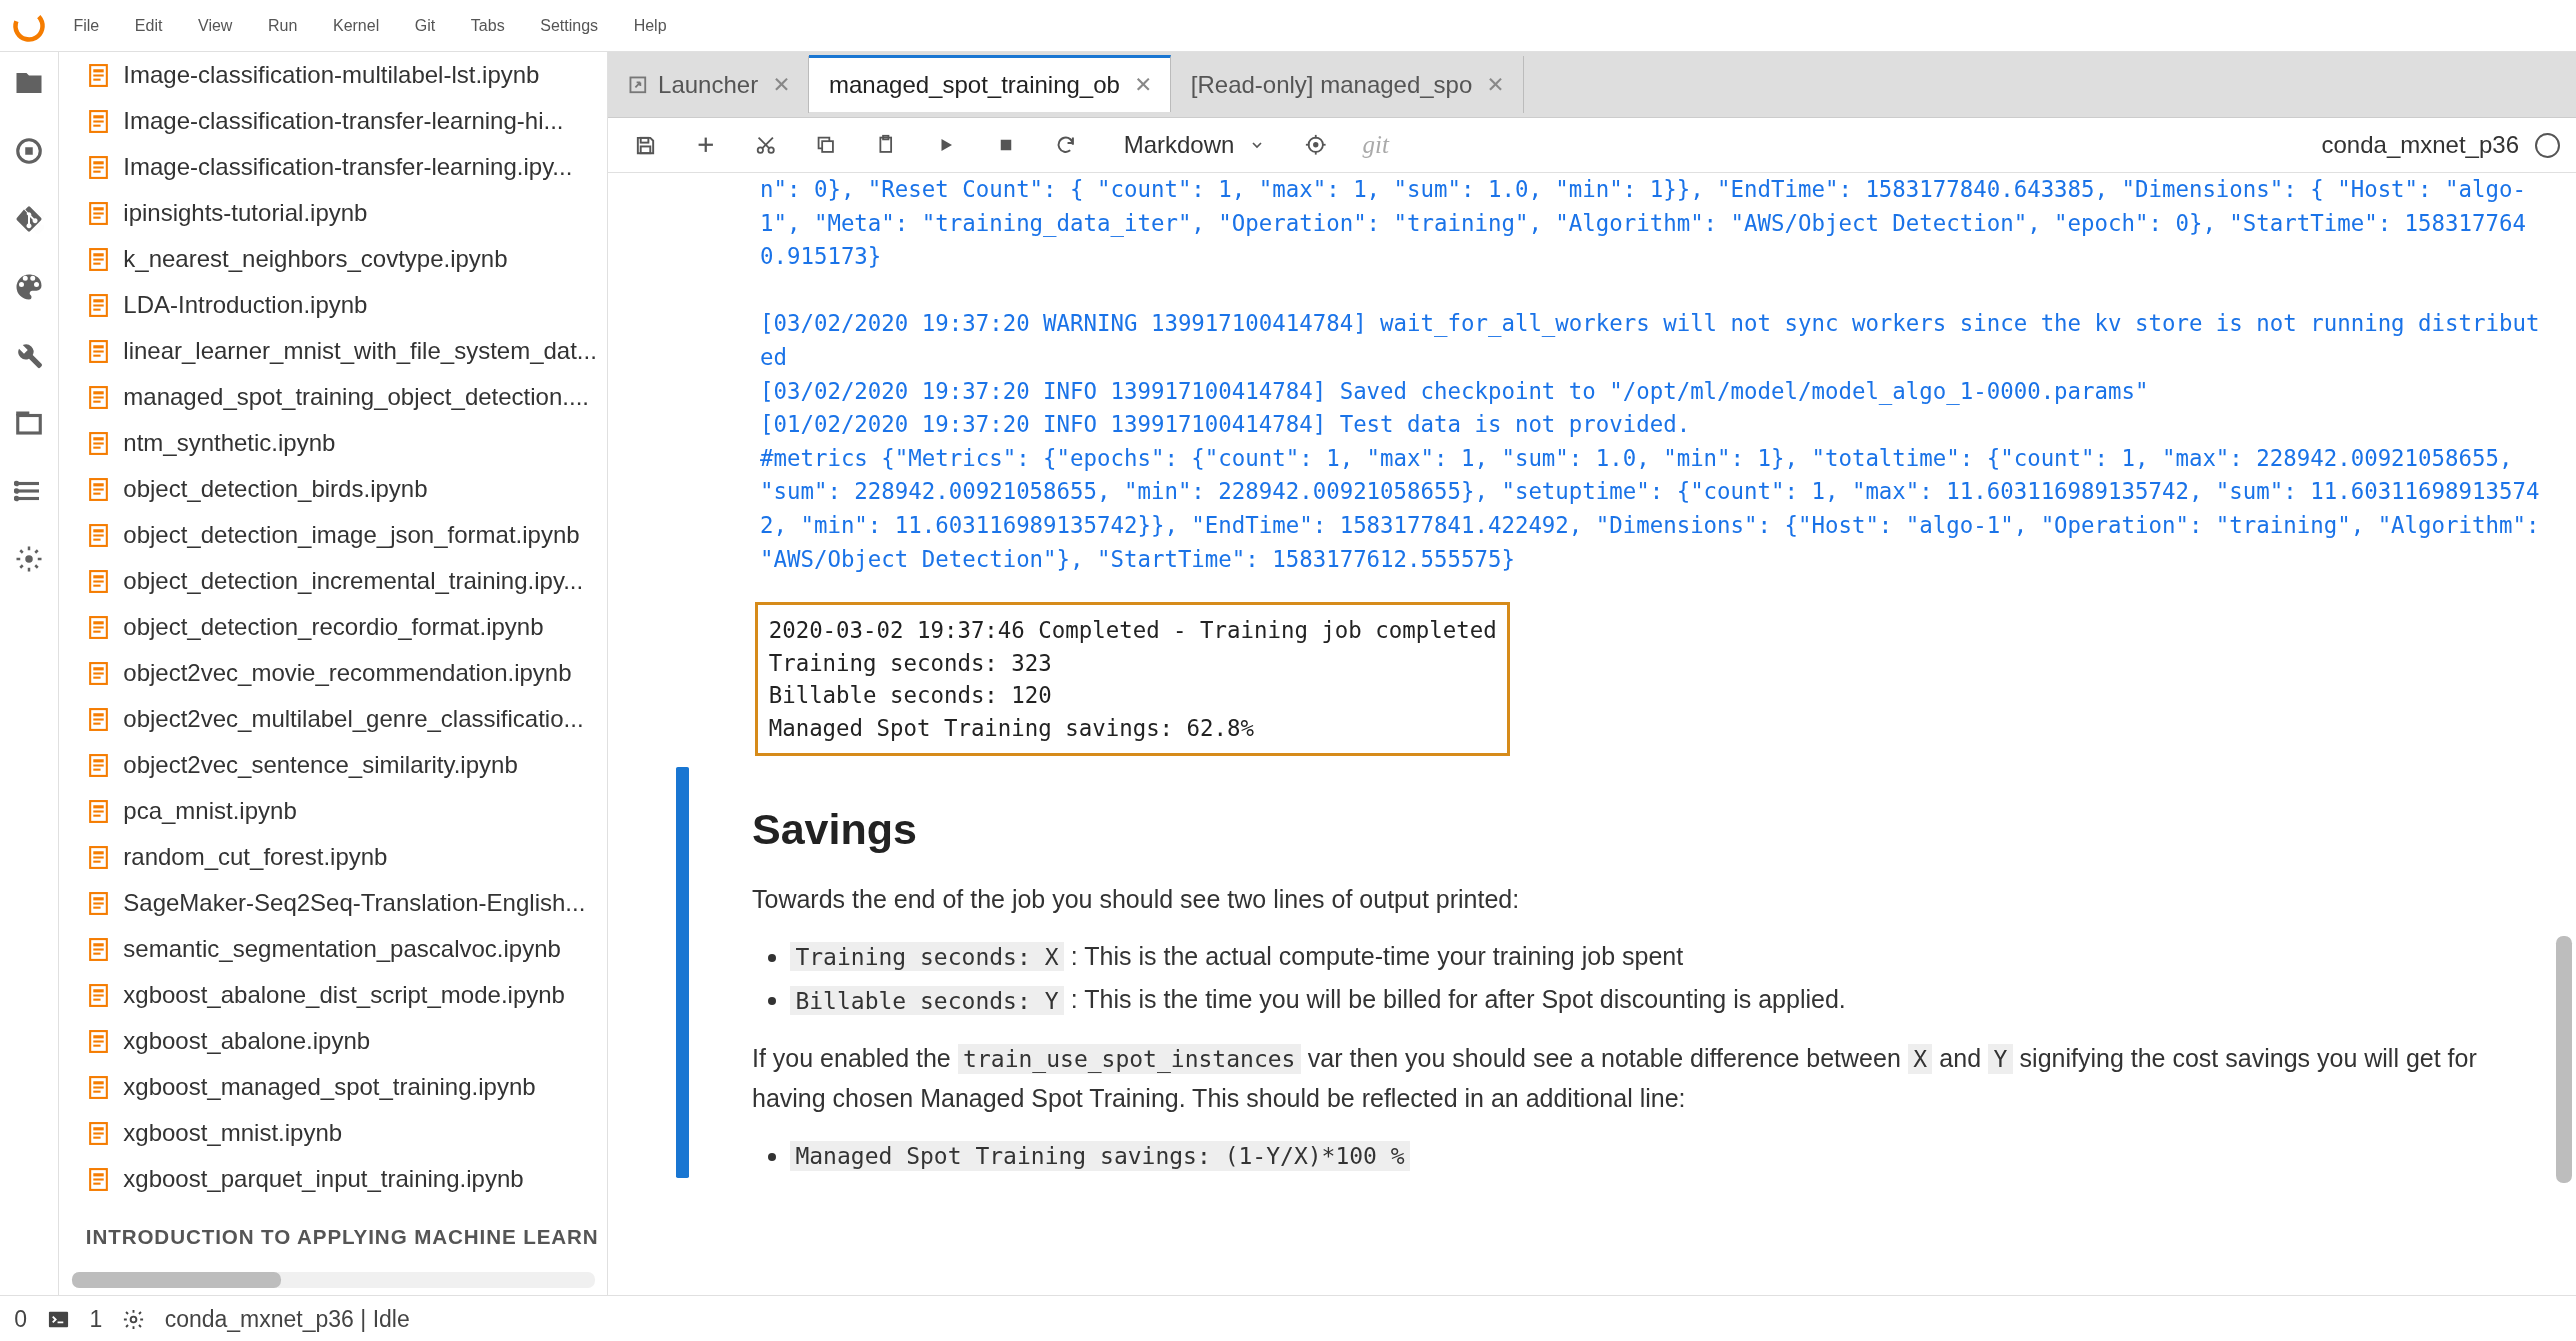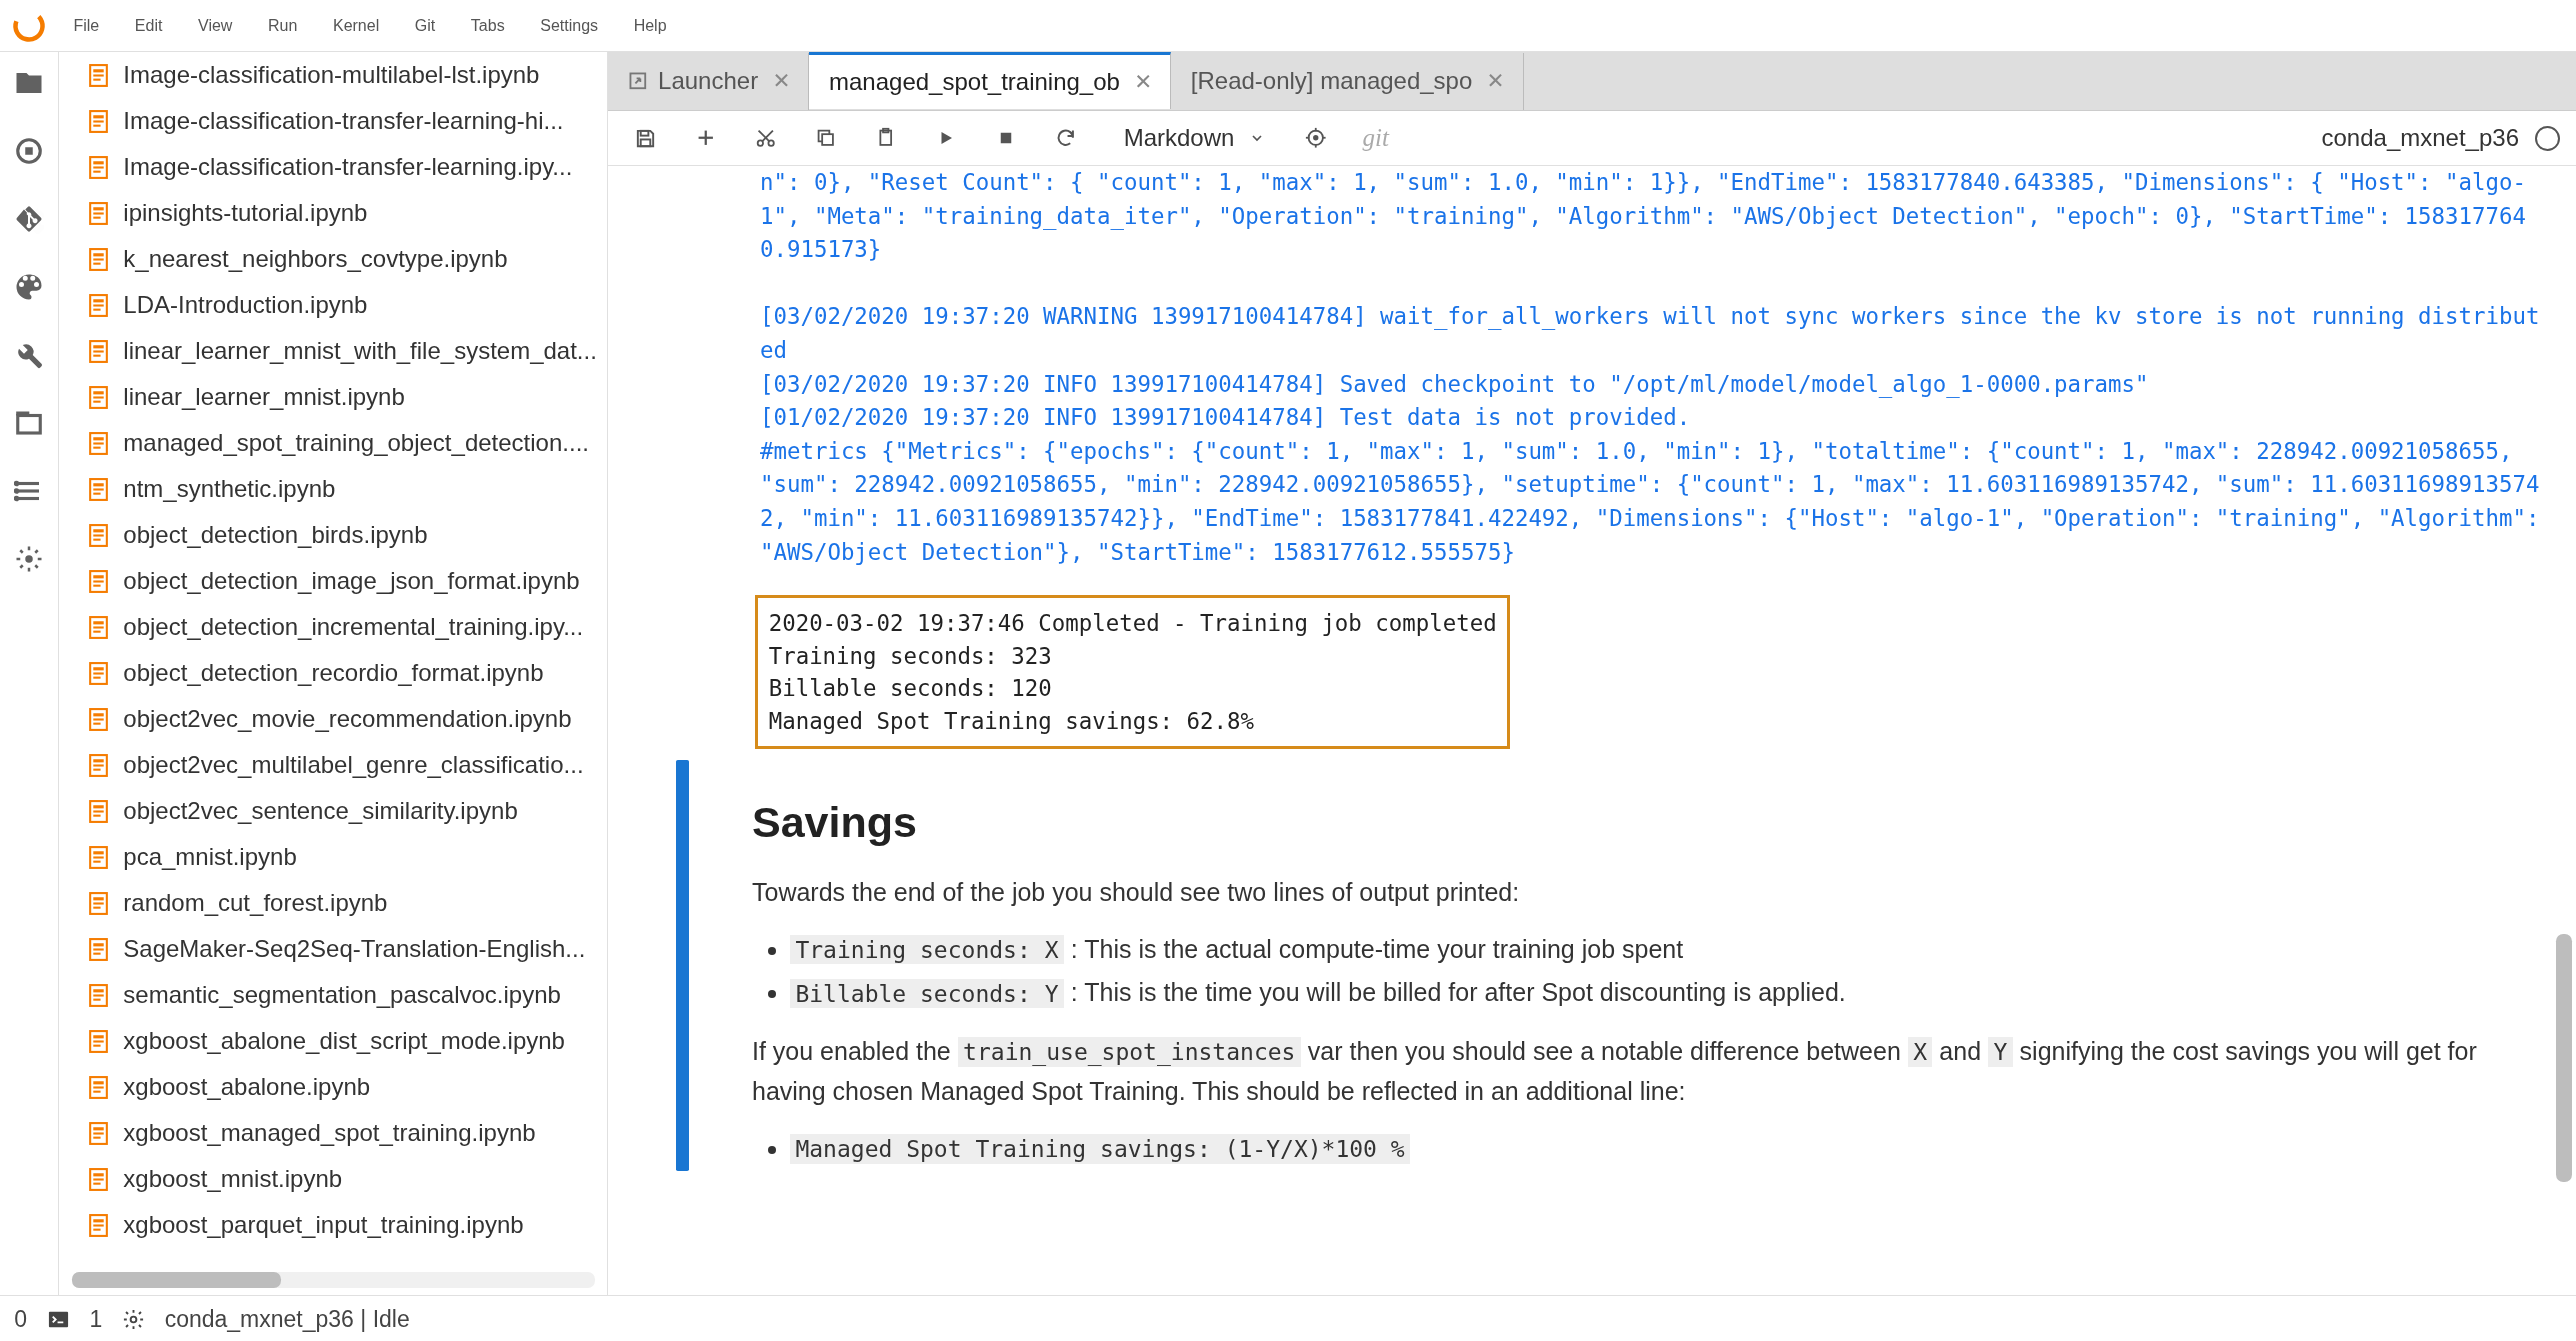--- a/index.html
+++ b/index.html
@@ -12,21 +12,21 @@
 .icon-rail { width: 59px; background: #fff; border-right: 0.9px solid #e0e0e0; display: flex; flex-direction: column; align-items: center; padding-top: 16px; gap: 38px; }
 .rail-icon { width: 30px; height: 30px; color: #616161; cursor: pointer; }
 .file-panel { width: 549px; border-right: 0.9px solid #e0e0e0; display: flex; flex-direction: column; background: #fff; overflow: hidden; }
 .file-list { flex: 1; overflow-y: auto; overflow-x: hidden; padding: 0 0 0 12.5px; }
 .file-item { display: flex; align-items: center; padding: 9px 7.2px 9px 14.3px; font-size: 24px; color: #333; cursor: pointer; white-space: nowrap; overflow: hidden; text-overflow: ellipsis; gap: 12.5px; }
 .nb-icon { flex-shrink: 0; width: 25px; height: 25px; display: inline-flex; align-items: center; justify-content: center; }
 .section-header { font-size: 20.6px; font-weight: 700; letter-spacing: 0.9px; color: #555; padding: 23px 7.2px 7.2px 14.3px; white-space: nowrap; overflow: hidden; }
 .file-scroll-x { height: 16px; margin: 3.6px 12.5px 7.2px 12.5px; background: #f0f0f0; border-radius: 7.2px; position: relative; }
 .file-scroll-thumb { position: absolute; left: 0; width: 40%; top: 0; bottom: 0; background: #bdbdbd; border-radius: 7.2px; }
 .main { flex: 1; display: flex; flex-direction: column; min-width: 0; }
-.tabbar { display: flex; align-items: center; height: 59px; background: #dedede; border-bottom: 0.9px solid #ccc; text-align: right; }
+.tabbar { display: flex; align-items: center; height: 66px; background: #dedede; border-bottom: 0.9px solid #ccc; text-align: right; }
 .tab { display: flex; align-items: center; height: 57px; padding: 0 14.3px 0 19.7px; background: #dedede; border-right: 0.9px solid #bbb; font-size: 24px; color: #555; gap: 10.7px; cursor: pointer; max-width: 385px; }
 .tab.active { background: #fff; border-top: 3.6px solid #1976d2; margin-top: -1.8px; color: #222; }
 .tab-label { white-space: nowrap; overflow: hidden; text-overflow: ellipsis; }
 .tab-close { font-size: 21.5px; color: #888; padding: 1.8px 3.6px; }
 .tab-launch-icon { width: 19.7px; height: 19.7px; flex-shrink: 0; }
 .toolbar { display: flex; align-items: center; height: 55px; border-bottom: 0.9px solid #e0e0e0; padding: 0 16px; gap: 17px; }
 .tb-btn { width: 43px; height: 43px; display: flex; align-items: center; justify-content: center; color: #555; cursor: pointer; font-size: 23px; }
 .tb-sel { display: flex; align-items: center; gap: 14.3px; padding: 3.6px 12.5px; font-size: 24px; color: #333; margin-left: 7.2px; }
 .tb-right { margin-left: auto; display: flex; align-items: center; gap: 16px; }
 .kernel-name { font-size: 24px; color: #333; }
@@ -198,31 +198,20 @@
           </div>
           <div class="file-item">
             <span class="nb-icon">
               <svg viewBox="0 0 24 24" width="25" height="25">
                 <rect x="4" y="2" width="16" height="20" fill="none" stroke="#f57c00" stroke-width="2"></rect>
                 <rect x="7" y="6" width="10" height="3" fill="#f57c00"></rect>
                 <rect x="7" y="11" width="10" height="2" fill="#f57c00"></rect>
                 <rect x="7" y="15" width="7" height="2" fill="#f57c00"></rect>
               </svg>
             </span>
-            <span>linear_learner_mnist.ipynb</span>
-          </div>
-          <div class="file-item">
-            <span class="nb-icon">
-              <svg viewBox="0 0 24 24" width="25" height="25">
-                <rect x="4" y="2" width="16" height="20" fill="none" stroke="#f57c00" stroke-width="2"></rect>
-                <rect x="7" y="6" width="10" height="3" fill="#f57c00"></rect>
-                <rect x="7" y="11" width="10" height="2" fill="#f57c00"></rect>
-                <rect x="7" y="15" width="7" height="2" fill="#f57c00"></rect>
-              </svg>
-            </span>
             <span>managed_spot_training_object_detection....</span>
           </div>
           <div class="file-item">
             <span class="nb-icon">
               <svg viewBox="0 0 24 24" width="25" height="25">
                 <rect x="4" y="2" width="16" height="20" fill="none" stroke="#f57c00" stroke-width="2"></rect>
                 <rect x="7" y="6" width="10" height="3" fill="#f57c00"></rect>
                 <rect x="7" y="11" width="10" height="2" fill="#f57c00"></rect>
                 <rect x="7" y="15" width="7" height="2" fill="#f57c00"></rect>
               </svg>

